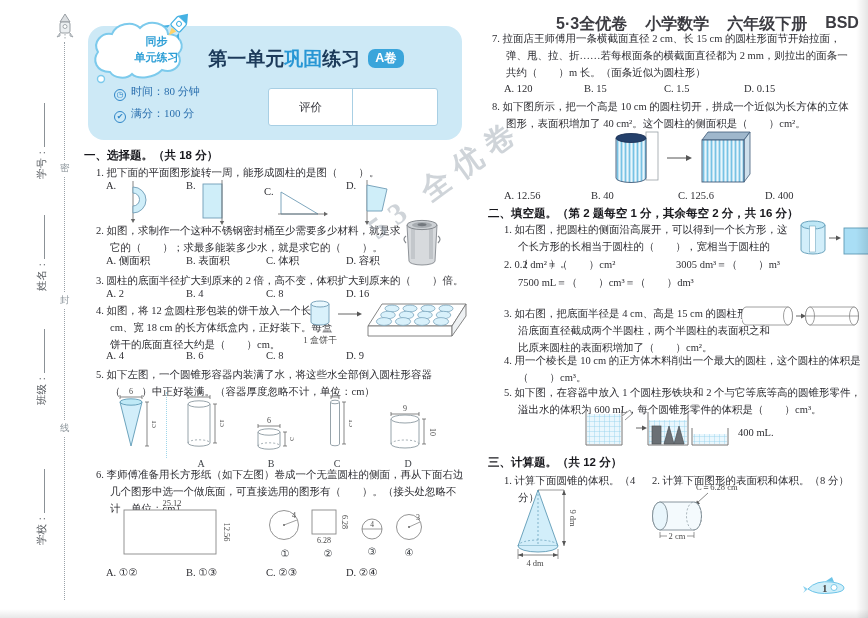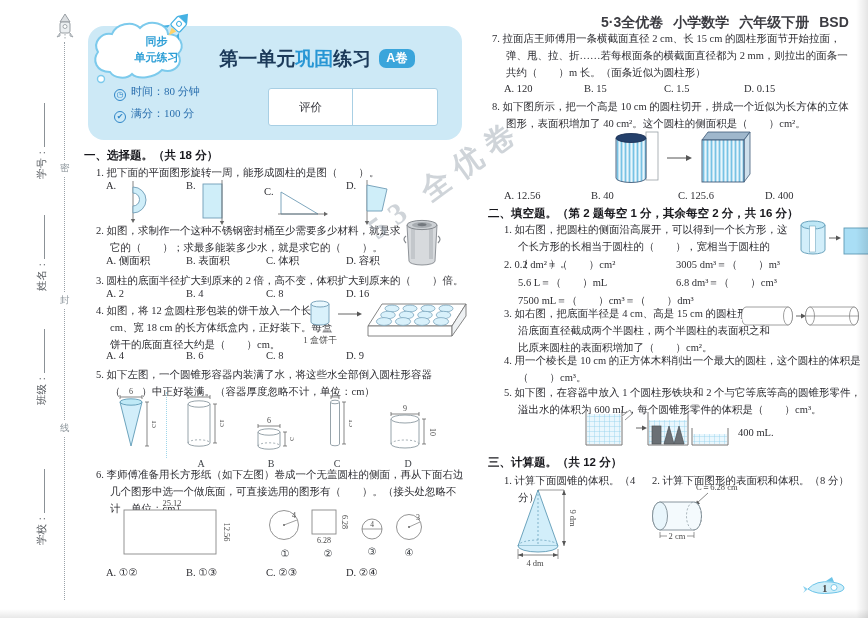--- a/index.html
+++ b/index.html
@@ -7,21 +7,21 @@
   body {
     position:relative; background:#ffffff; overflow:hidden;
     font-family:"Liberation Serif","DejaVu Serif",serif; color:#2e2e33;
   }
   .abs { position:absolute; }
   .qt { font-size:10.5px; line-height:17px; padding-left:14px; text-indent:-14px; }
   .sec { font-family:"Liberation Sans","DejaVu Sans",sans-serif; font-weight:700; font-size:11.5px; color:#17171c; }
   .opts { display:flex; font-size:10.5px; }
   .opts span { display:inline-block; width:80px; }
   .opts.wide span { width:87px; }
-  .meta-line { display:flex; gap:10px; font-family:"Liberation Sans","DejaVu Sans",sans-serif; font-weight:700; font-size:14px; color:#3c3c42;margin-left:45px; }
+  .meta-line { display:flex; gap:18px; font-family:"Liberation Sans","DejaVu Sans",sans-serif; font-weight:700; font-size:16px; color:#3c3c42; }
   .panel { background:#cde9f6; border-radius:16px; }
   .title-pre, .title-post { font-family:"Liberation Sans","DejaVu Sans",sans-serif; font-weight:700; font-size:19px; color:#1c3a5a; }
   .title-hl { font-family:"Liberation Sans","DejaVu Sans",sans-serif; font-weight:700; font-size:19px; color:#2796d4; }
   .badge-a { display:inline-block; background:#3aa5db; color:#fff; font-family:"Liberation Sans","DejaVu Sans",sans-serif;
              font-weight:700; font-size:12.5px; padding:1px 7px; border-radius:7px; margin-left:8px; vertical-align:3px; }
   .info { font-size:11px; color:#2a6fae; }
   .icn { display:inline-block; width:12px; height:12px; border:1px solid #2f86c8; border-radius:50%;
          font-size:8px; line-height:10px; text-align:center; color:#2f86c8; margin-right:5px; vertical-align:-2px; }
   .eval-box { background:#fff; border:1px solid #a8cfe4; border-radius:3px; display:flex; }
   .eval-cell { width:50%; display:flex; align-items:center; justify-content:center; font-size:11.5px; color:#3a3a40; }
@@ -95,21 +95,21 @@
   <svg width="40" height="34" viewBox="0 0 40 34">
     <g transform="rotate(42 20 17)">
       <path d="M20,2 L26,10 L14,10 Z" fill="#45b1e3"></path>
       <rect x="14" y="10" width="12" height="12" rx="2" fill="#fff" stroke="#45b1e3" stroke-width="1.2"></rect>
       <circle cx="20" cy="15.5" r="2.4" fill="#fff" stroke="#45b1e3" stroke-width="1"></circle>
       <path d="M14,22 L9,28 L14,26 Z M26,22 L31,28 L26,26 Z" fill="#45b1e3"></path>
       <path d="M17,23 L20,31 L23,23 Z" fill="#ffd36b"></path>
     </g>
   </svg>
 </div>
-<div class="abs" style="left:161px;top:46px;width:312px;text-align:center">
+<div class="abs" style="left:150px;top:46px;width:312px;text-align:center">
   <span class="title-pre">第一单元</span><span class="title-hl">巩固</span><span class="title-post">练习</span><span class="badge-a">A卷</span>
 </div>
 <div class="abs info" style="left:114px;top:84px">
   <span class="icn">◷</span><span>时间：80 分钟</span>
 </div>
 <div class="abs info" style="left:114px;top:106px">
   <span class="icn">✔</span><span>满分：100 分</span>
 </div>
 <div class="abs eval-box" style="left:268px;top:88px;width:170px;height:38px">
   <div class="eval-cell first">评价</div>
@@ -398,24 +398,20 @@
     <path d="M45,22 l-5,-2.4 v4.8 Z" fill="#555"></path>
     <rect x="48" y="12" width="52" height="26" fill="#a9def5" stroke="#5e9ab5" stroke-width="0.9"></rect>
   </svg>
 </div>
 
 <div class="abs" style="left:504px;top:256px;width:358px;font-size:10.5px;line-height:18px">
   <div style="display:flex">
       <span style="width:172px">2. 0.2 dm²＝（　　）cm²</span>
       <span>3005 dm³＝（　　）m³</span>
     </div>
-  <div style="display:flex;padding-left:14px">
-      <span style="width:158px">5.6 L＝（　　）mL</span>
-      <span>6.8 dm³＝（　　）cm³</span>
-    </div>
   <div style="padding-left:14px">7500 mL＝（　　）cm³＝（　　）dm³</div>
 </div>
 
 <div class="abs qt" style="left:504px;top:305px;width:268px">3. 如右图，把底面半径是 4 cm、高是 15 cm 的圆柱形木料沿底面直径截成两个半圆柱，两个半圆柱的表面积之和比原来圆柱的表面积增加了（　　）cm²。</div>
 <div class="abs" style="left:742px;top:300px">
   <svg width="124" height="32" viewBox="0 0 124 32">
     <path d="M4,7 A4.5,9 0 0 0 4,25 L46,25 A4.5,9 0 0 0 46,7 Z" fill="#fff" stroke="#888" stroke-width="0.8"></path>
     <ellipse cx="46" cy="16" rx="4.5" ry="9" fill="#fff" stroke="#888" stroke-width="0.8"></ellipse>
     <line x1="54" y1="16" x2="60" y2="16" stroke="#555" stroke-width="0.9"></line>
     <path d="M64,16 l-5,-2.4 v4.8 Z" fill="#555"></path>

